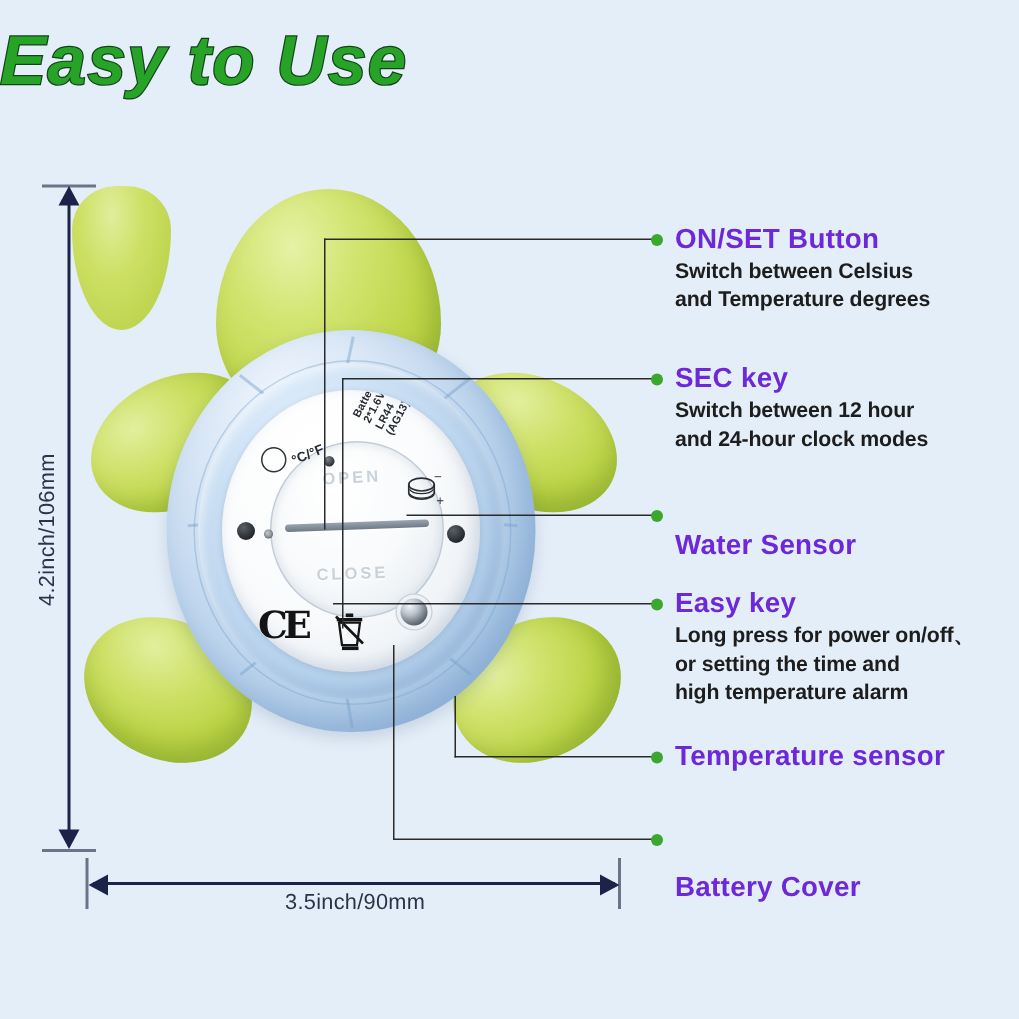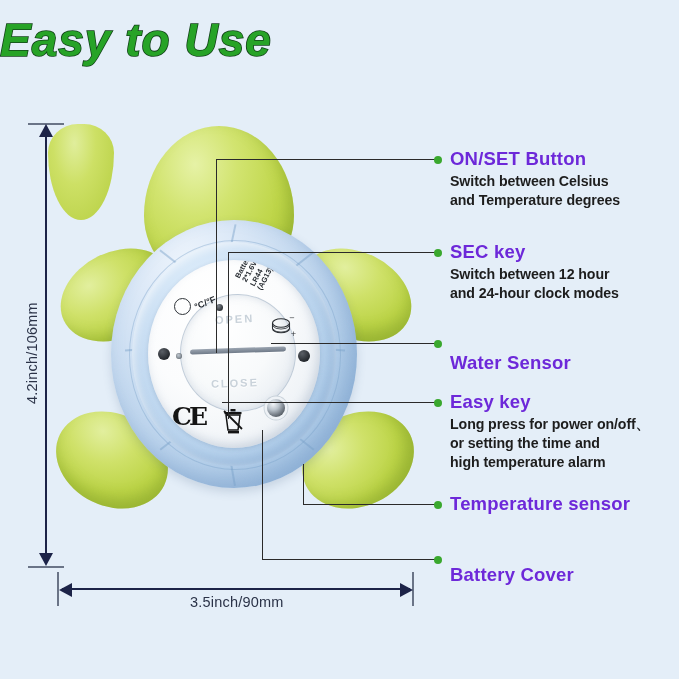--- a/index.html
+++ b/index.html
@@ -304,17 +304,17 @@
     <div class="c-head">Easy key</div>
     <div class="c-body">Long press for power on/off、
 or setting the time and
 high temperature alarm</div>
   </div>
 
   <div class="callout" style="left:450px;top:493px;">
     <div class="c-head">Temperature sensor</div>
   </div>
 
-  <div class="callout" style="left:450px;top:564px;">
+  <div class="callout" style="left:450px;top:580px;">
     <div class="c-head">Battery Cover</div>
   </div>
 
 </div>
 
 </body></html>

